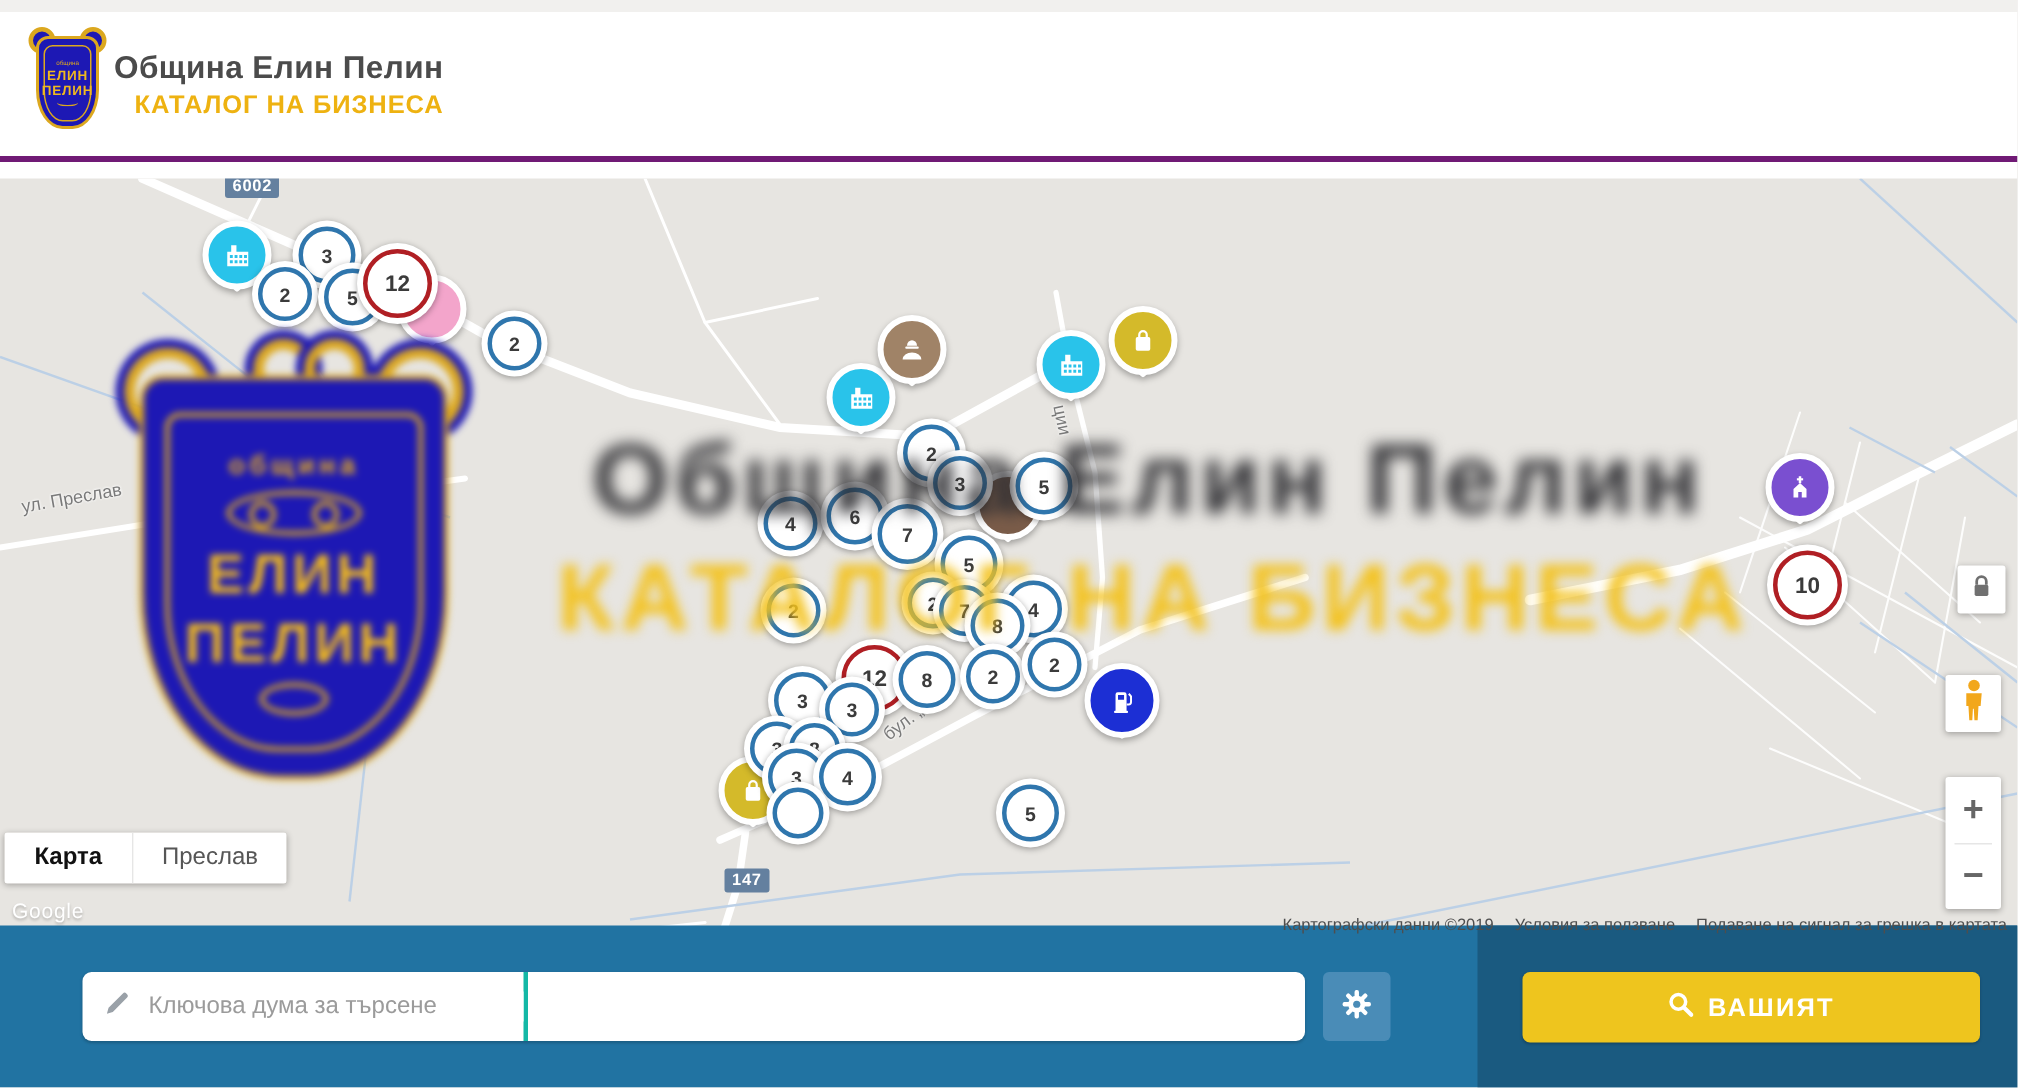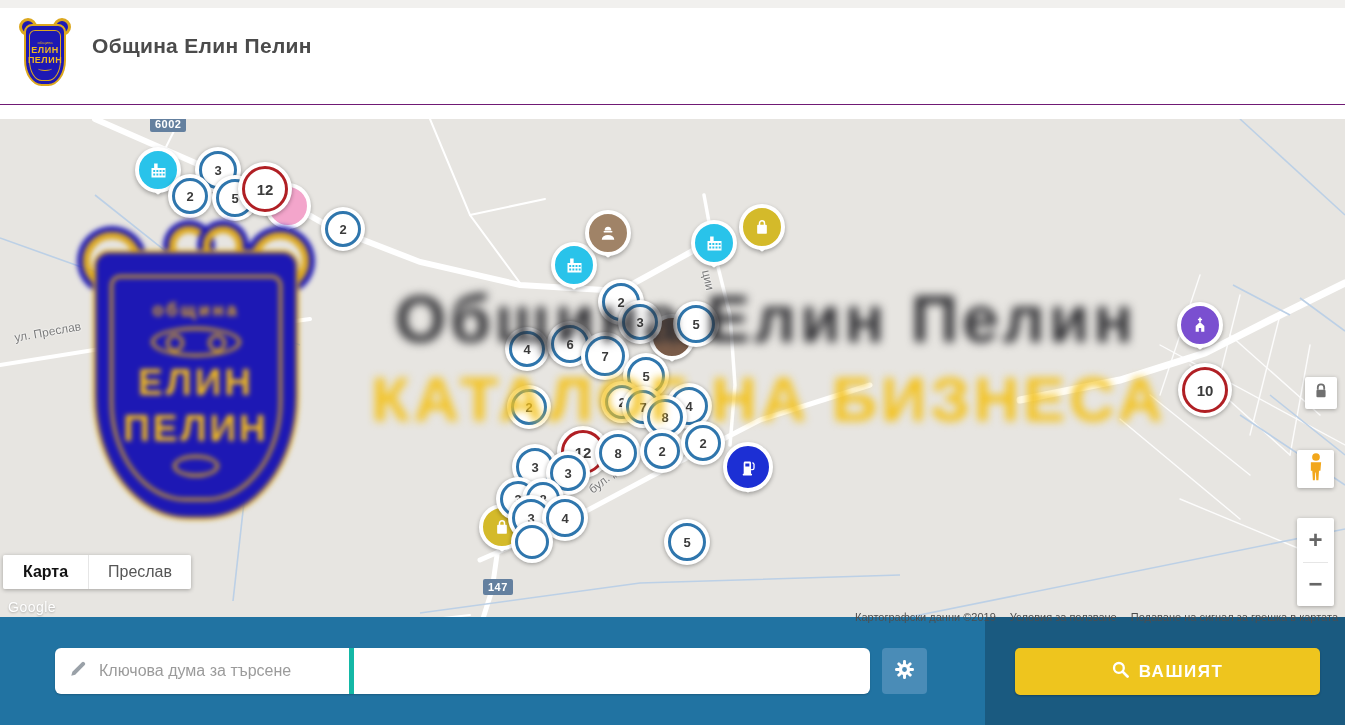--- a/index.html
+++ b/index.html
@@ -1,30 +1,30 @@
 <!DOCTYPE html>
 <html><head>
 <meta charset="utf-8">
 <style>
   html,body{margin:0;padding:0;}
   body{width:1345px;height:725px;font-family:"Liberation Sans",sans-serif;background:#fff;overflow:hidden;position:relative;}
 
   
   .topstrip{height:8px;background:#f1f0ee;}
-  header{position:relative;height:96px;background:#fff;border-bottom:1px solid #701a75;}
+  header{position:relative;height:96px;background:#fff;border-bottom:4px solid #701a75;}
   .crest{position:absolute;left:22px;top:12px;width:46px;height:66px;}
   .crest .shield{position:absolute;inset:4px 2px 0 2px;background:#1d18b4;border:2px solid #dca81f;border-radius:8px 8px 42% 42%;}
   .crest .shield-in{position:absolute;inset:4px 3px 3px 3px;border:1px solid #dca81f;border-radius:6px 6px 40% 40%;
       display:flex;flex-direction:column;align-items:center;justify-content:center;gap:1px;}
   .crest .c-top{font-size:10px;transform:scale(.42);color:#dca81f;line-height:5px;white-space:nowrap;}
   .crest .c-line{font-size:9px;font-weight:700;color:#f0b91f;line-height:9px;letter-spacing:.5px;}
   .crest .c-orn{width:14px;height:4px;border-bottom:1px solid #dca81f;border-radius:50%;}
   .crest .curlL,.crest .curlR{position:absolute;top:-2px;width:12px;height:12px;border:3px solid #dca81f;border-radius:50%;background:#1d18b4;}
   .crest .curlL{left:-3px;} .crest .curlR{right:-3px;}
-  .brand{position:absolute;left:92px;top:26px;text-align:right;}
+  .brand{position:absolute;left:76px;top:26px;text-align:right;}
   .brand .t1{font-size:21px;font-weight:700;color:#4b4b4b;letter-spacing:.3px;}
   .brand .t2{font-size:17px;font-weight:700;color:#eeb211;letter-spacing:.6px;margin-top:2px;}
   nav{position:absolute;right:25px;top:0;height:96px;display:flex;align-items:center;gap:36px;}
   nav a{font-size:15.5px;font-weight:700;color:#32323c;text-decoration:none;display:inline-block;transform:scaleX(.9);transform-origin:center;white-space:nowrap;cursor:pointer;}
 
   
   .map{position:absolute;left:0;top:104px;width:1345px;height:513px;background:#e7e5e1;overflow:hidden;cursor:grab;margin-top:15px;}
   .map svg.roads{position:absolute;left:0;top:0;z-index:0;}
   .road-shield{position:absolute;background:#64809f;color:#fff;font-size:11px;font-weight:700;padding:2px 5px;border-radius:2px;z-index:1;letter-spacing:.5px;}
   .street-label{position:absolute;color:#7a7a7a;font-size:12px;white-space:nowrap;z-index:1;text-shadow:0 0 2px #fff,0 0 2px #fff;}
@@ -71,21 +71,21 @@
   .ctl-peg{left:1297px;top:331px;width:37px;height:38px;}
   .zoomctl{position:absolute;left:1297px;top:399px;width:37px;height:88px;background:#fff;z-index:6;box-shadow:0 1px 4px rgba(0,0,0,.3);border-radius:2px;display:flex;flex-direction:column;}
   .zbtn{flex:1;display:flex;align-items:center;justify-content:center;font-size:24px;color:#666;cursor:pointer;font-weight:700;}
   .zdiv{height:1px;background:#e6e6e6;margin:0 6px;}
 
   
   .bar{position:absolute;left:0;top:617px;width:1345px;height:108px;background:#2173a2;}
   .bar-right{position:absolute;left:985px;top:0;width:360px;height:108px;background:#1a5a80;}
   .sgroup{position:absolute;left:55px;top:31px;width:815px;height:46px;background:#fff;border-radius:6px;display:flex;box-shadow:0 1px 2px rgba(0,0,0,.2);}
   .seg{position:relative;display:flex;align-items:center;}
-  .seg-kw{width:294px;border-right:5px solid #14b8a6;}
+  .seg-kw{width:294px;border-right:3px solid #14b8a6;}
   .seg-cat{width:255px;border-right:1px solid #dcdcdc;cursor:pointer;}
   .seg-loc{width:255px;cursor:pointer;}
   .seg-kw .picon{margin:0 10px 0 14px;}
   .seg-kw input{border:none;outline:none;flex:1;font-size:16px;color:#555;font-family:"Liberation Sans",sans-serif;}
   .seg-kw input::placeholder{color:#9b9b9b;}
   .sel-label{margin-left:16px;font-size:16px;color:#8f8f8f;flex:1;}
   .caret{width:0;height:0;border-left:5.5px solid transparent;border-right:5.5px solid transparent;border-top:6px solid #666;margin-right:16px;}
   .gear-btn{position:absolute;left:882px;top:31px;width:45px;height:46px;background:#4a8cb7;border:none;border-radius:4px;display:flex;align-items:center;justify-content:center;cursor:pointer;}
   .search-btn{position:absolute;left:1015px;top:31px;width:305px;height:47px;background:#eec51e;border:none;border-radius:5px;
       display:flex;align-items:center;justify-content:center;gap:10px;cursor:pointer;
@@ -104,20 +104,21 @@
       <div class="shield-in">
         <span class="c-top">община</span>
         <span class="c-line">ЕЛИН</span>
         <span class="c-line">ПЕЛИН</span>
         <span class="c-orn"></span>
       </div>
     </div>
   </div>
   <div class="brand">
     <div class="t1">Община Елин Пелин</div>
+    <div class="t2">КАТАЛОГ НА БИЗНЕСА</div>
   </div>
 </header>
 
 <div class="map">
 
   <svg class="roads" width="1345" height="513" viewBox="0 0 1345 513">
     <g stroke="#ffffff" fill="none" stroke-linecap="round">
       <path d="M95,0 L200,46 L265,71 L330,108 L420,143 L520,166 L620,172 L700,128" stroke-width="6"></path>
       <path d="M0,246 L150,222 L310,200" stroke-width="4"></path>
       <path d="M704,76 L715,136 L730,196 L735,266 L730,326" stroke-width="3.5"></path>

